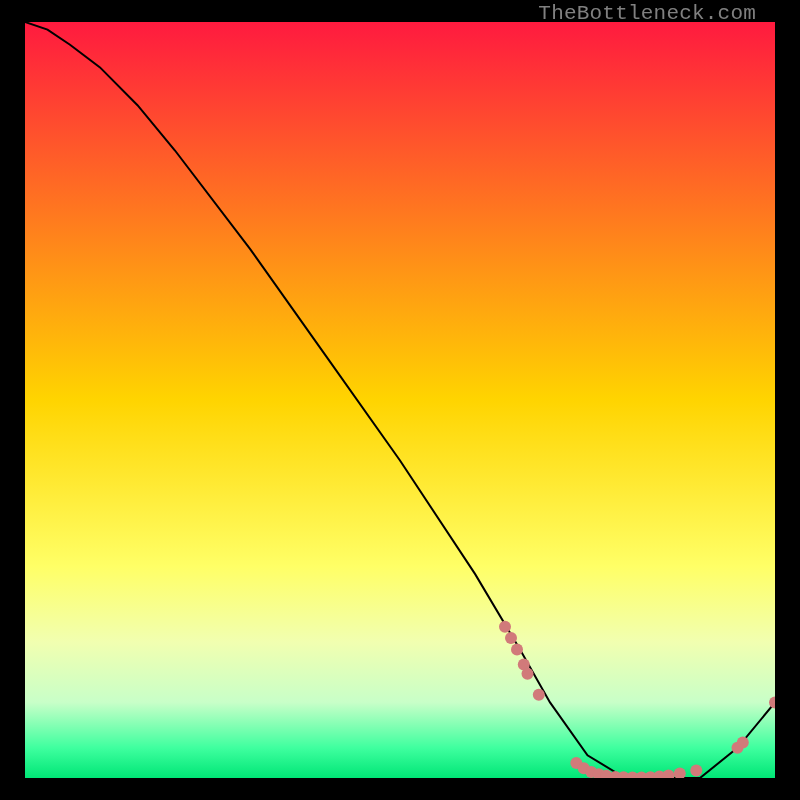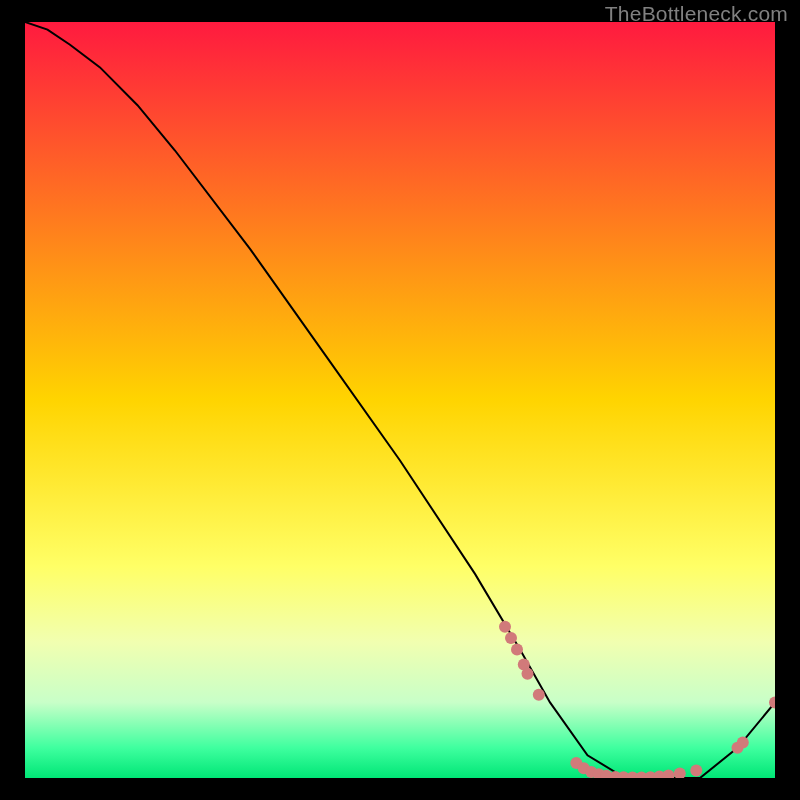--- a/index.html
+++ b/index.html
@@ -14,22 +14,22 @@
     position: absolute;
     left: 25px;
     top: 22px;
     width: 750px;
     height: 756px;
     background: #000;
   }
   .watermark {
     position: absolute;
     top: 2px;
-    right: 12px;
-    font-family: Liberation Sans, sans-serif;
+    right: 44px;
+    font-family: Liberation Mono, monospace;
     font-size: 21px;
     color: #808080;
     letter-spacing: 0.2px;
     text-align: center;
   }
   svg {
     position: absolute;
     left: 25px;
     top: 22px;
     width: 750px;

